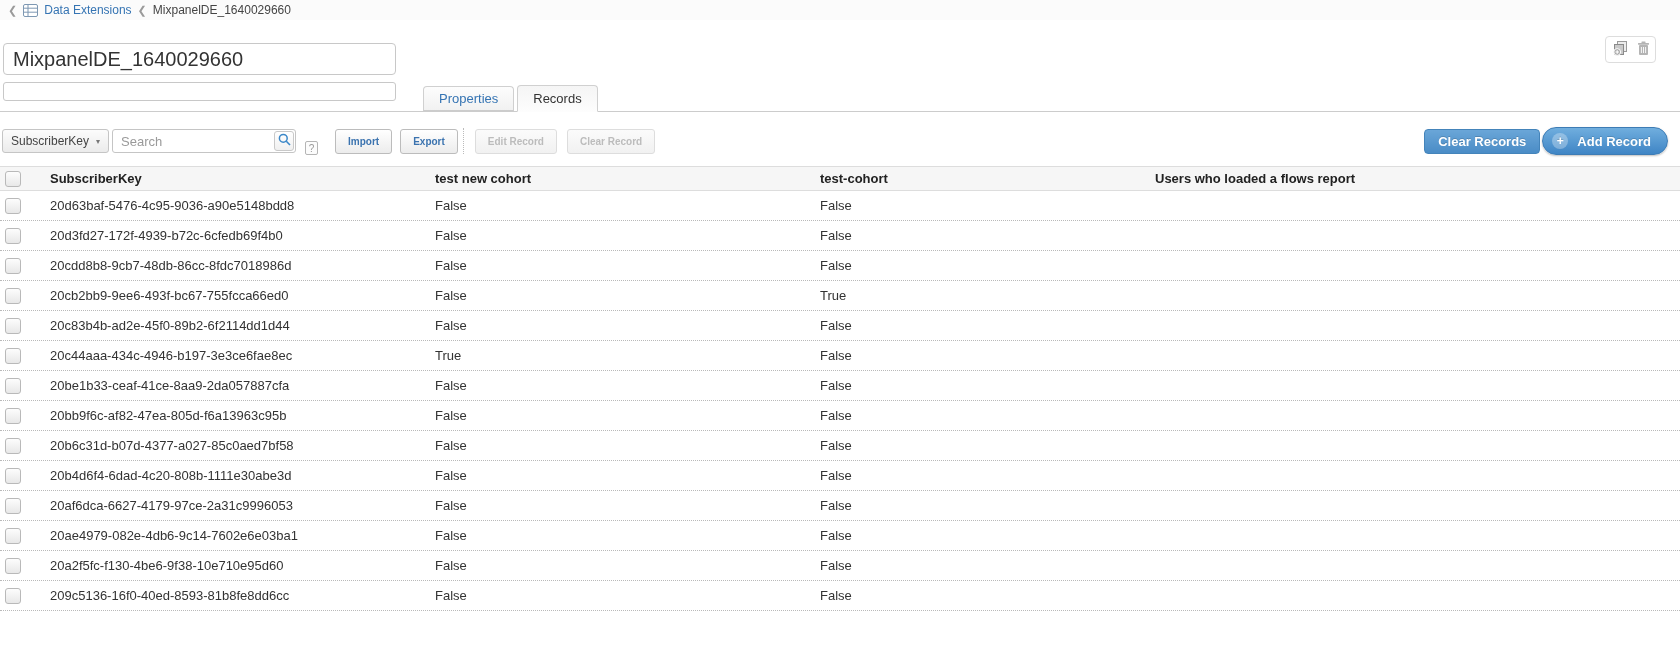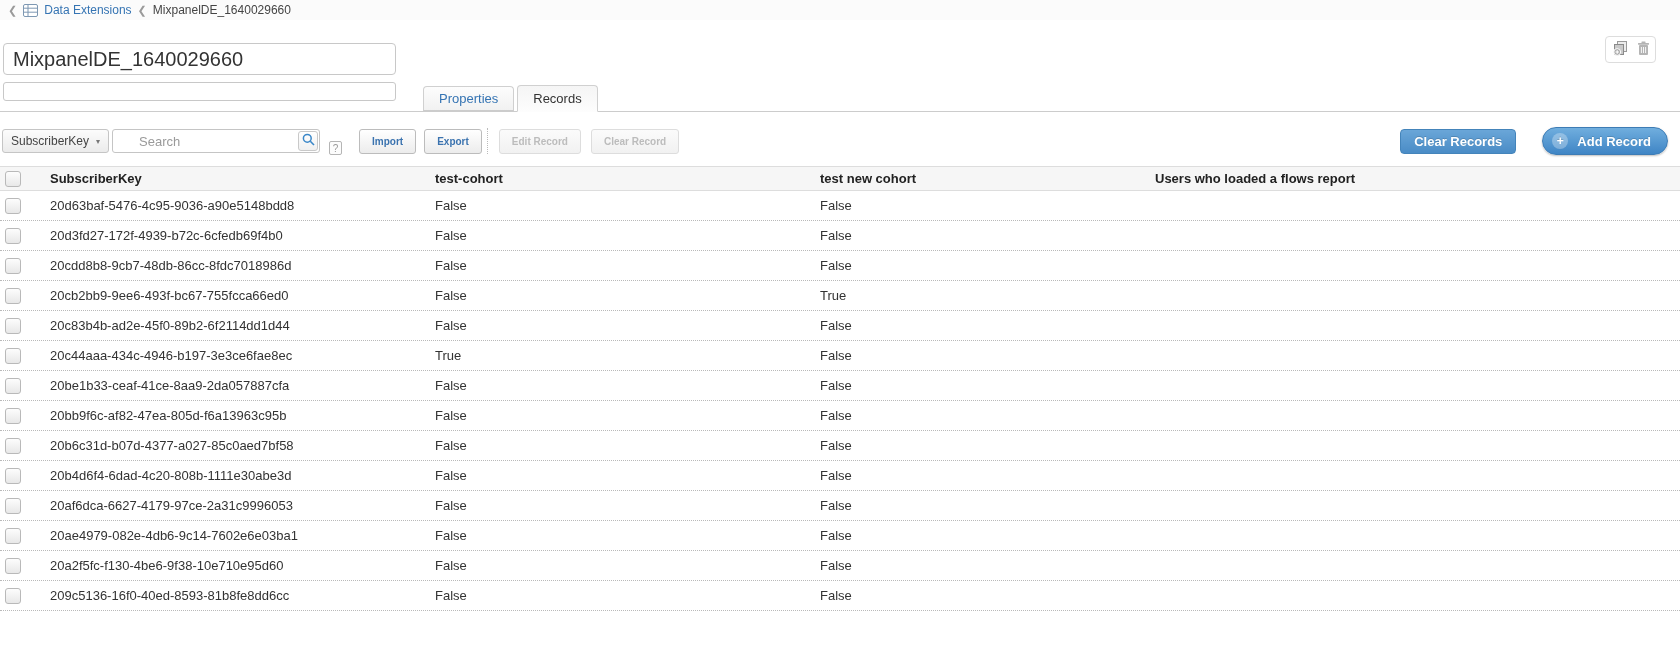--- a/index.html
+++ b/index.html
@@ -32,35 +32,35 @@
     display: flex; align-items: center; justify-content: center; gap: 9px; }
   .icon-btn { display: inline-flex; cursor: pointer; background: none; border: none; padding: 0; }
 
   
   .toolbar { height: 54px; display: flex; align-items: center; padding: 4px 12px 0 2px; background: #fff; }
   .dd-field { height: 24px; display: flex; align-items: center; gap: 7px; padding: 0 8px;
     background: linear-gradient(#fcfcfc, #ebebeb); border: 1px solid #c5c5c5; border-radius: 3px;
     font-size: 12px; color: #444; cursor: pointer; white-space: nowrap; }
   .dd-caret { font-size: 8px; color: #777; }
   .search-wrap { position: relative; margin-left: 3px; }
-  .search-input { width: 208px; height: 24px; border: 1px solid #c5c5c5; border-radius: 3px;
-    padding: 0 28px 0 26px; font-family: inherit; font-size: 13px; color: #333; outline: none; }
+  .search-input { width: 184px; height: 24px; border: 1px solid #c5c5c5; border-radius: 3px;
+    padding: 0 28px 0 8px; font-family: inherit; font-size: 13px; color: #333; outline: none; }
   .search-input::placeholder { color: #9a9a9a; }
   .search-btn { position: absolute; right: 2px; top: 2px; width: 20px; height: 20px;
     border: 1px solid #c9c9c9; border-radius: 3px; background: linear-gradient(#fff, #f0f0f0);
     display: flex; align-items: center; justify-content: center; cursor: pointer; }
   .help-badge { width: 13px; height: 14px; border: 1px solid #b5b5b5; border-radius: 2px;
     color: #999; font-size: 10px; display: flex; align-items: center; justify-content: center;
     margin: 14px 0 0 9px; cursor: pointer; background: #fcfcfc; }
   .btn { height: 25px; padding: 0 12px; border-radius: 3px; font-family: inherit;
     font-size: 10px; font-weight: bold; cursor: pointer; }
   .btn-light { background: linear-gradient(#ffffff, #ececec); border: 1px solid #bcbcbc; color: #3b73af; }
   .btn-disabled { background: linear-gradient(#fbfbfb, #f1f1f1); border: 1px solid #ddd; color: #bcbcbc; cursor: default; text-align: right; }
   .vsep { border-left: 1px dotted #bbb; height: 26px; margin: 0 11px 0 5px; align-self: center; }
-  .toolbar-right { margin-left: auto; display: flex; align-items: center; gap: 26px; }
+  .toolbar-right { margin-left: auto; display: flex; align-items: center; gap: 2px; }
   .btn-primary { height: 25px; padding: 0 13px; border-radius: 4px; color: #fff;
     background: linear-gradient(#6aa6d8, #4a8cc6); border: 1px solid #4484ba;
     font-family: inherit; font-size: 13px; font-weight: bold; cursor: pointer;
     text-shadow: 0 -1px 0 rgba(0,0,0,.15); }
   .btn-pill { height: 28px; padding: 0 16px 0 9px; border-radius: 15px; color: #fff;
     background: linear-gradient(#70aede, #3f85c5); border: 1px solid #3d7cb5;
     font-family: inherit; font-size: 13px; font-weight: bold; cursor: pointer;
     display: flex; align-items: center; gap: 9px; box-shadow: 0 1px 2px rgba(0,0,0,.25);
     text-shadow: 0 -1px 0 rgba(0,0,0,.15); }
   .plus-circle { width: 16px; height: 16px; border-radius: 50%; background: rgba(255,255,255,.3);
@@ -163,22 +163,22 @@
       <span>Add Record</span>
     </button>
   </div>
 </div>
 
 <div class="thead grid-cols">
   <div>
       <div class="checkbox"></div>
     </div>
   <div class="cell">SubscriberKey</div>
+  <div class="cell">test new cohort</div>
   <div class="cell">test-cohort</div>
-  <div class="cell">test new cohort</div>
   <div class="cell">Users who loaded a flows report</div>
 </div>
 
 <div>
   <div class="trow grid-cols">
     <div>
         <div class="checkbox"></div>
       </div>
     <div class="cell">20d63baf-5476-4c95-9036-a90e5148bdd8</div>
     <div class="cell">False</div>

